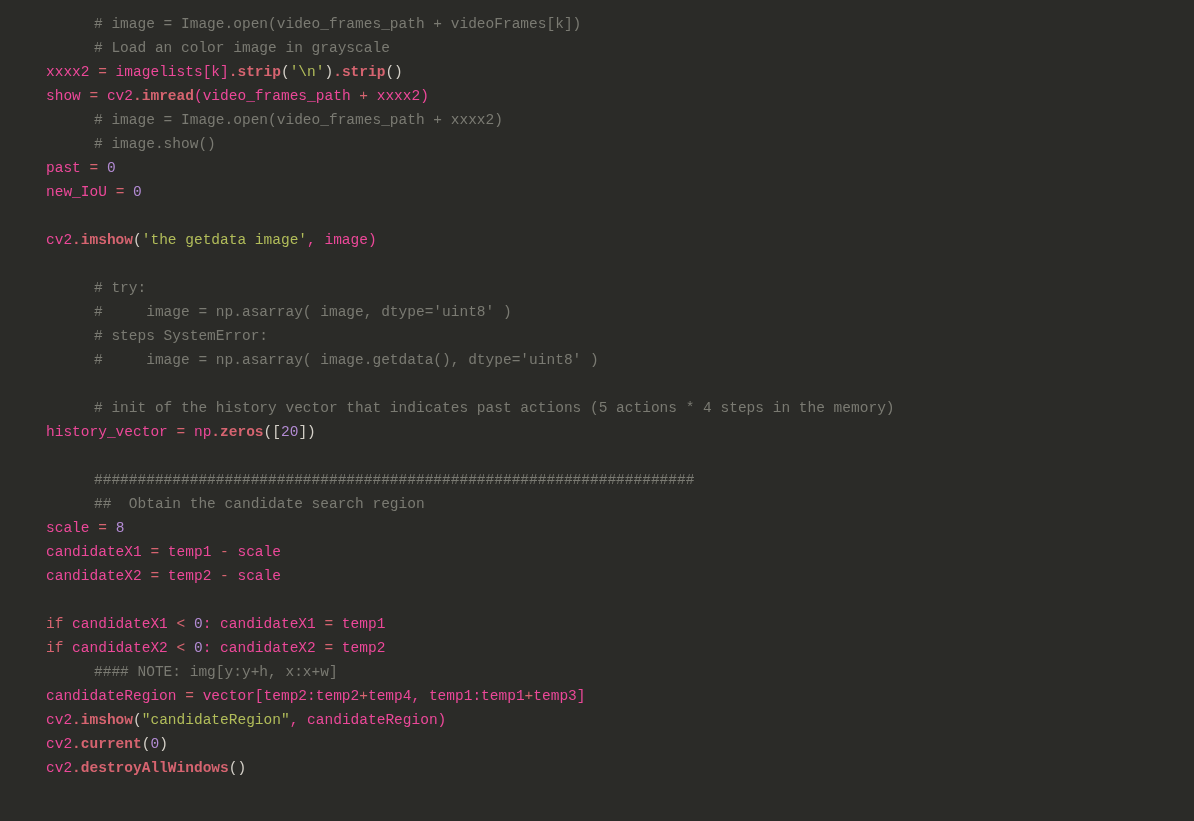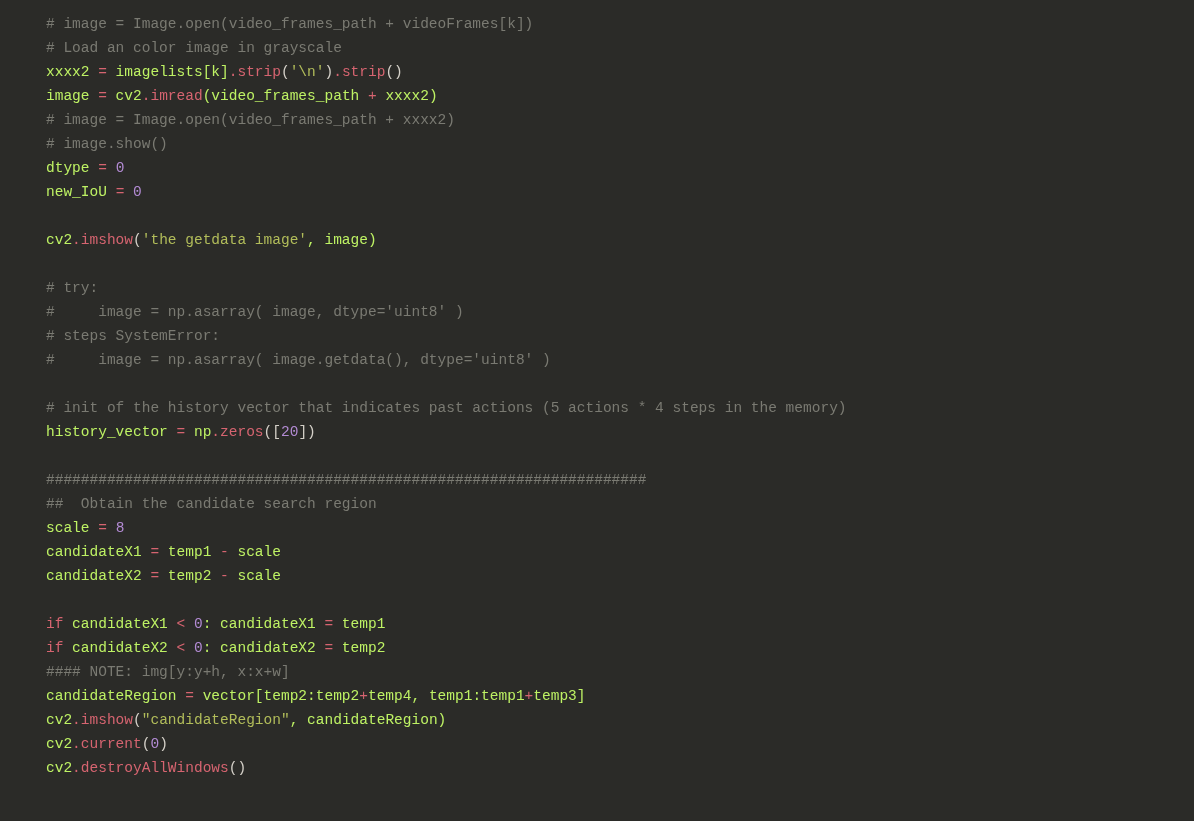--- a/index.html
+++ b/index.html
@@ -11,39 +11,39 @@
     line-height: 24px;
     color: #d4d0c8;
     overflow: hidden;
     width: 1194px;
     height: 821px;
   }
   .code-area {
     padding: 12px 0 0 46px;
     white-space: pre;
   }
-  .c-comment { color: #7a7a72; }
-  .c-ident   { color: #bef264; }
+  .c-comment { color: #7a7a72; margin-left: 48px; }
+  .c-ident   { color: #ec4899; }
   .c-keyword { color: #d66470; }
   .c-op      { color: #d66470; }
-  .c-attr    { color: #d66470; }
+  .c-attr    { color: #d66470; font-weight: bold; }
   .c-string  { color: #b2bd5a; }
   .c-num     { color: #b38bd4; }
   .c-punc    { color: #d4d0c8; }
 </style>
 </head>
 <body>
 
 <div class="code-area"><span><span class="c-comment"># image = Image.open(video_frames_path + videoFrames[k])</span></span>
 <span><span class="c-comment"># Load an color image in grayscale</span></span>
 <span><span class="c-ident">xxxx2 </span><span class="c-op">=</span><span class="c-ident"> imagelists[k]</span><span class="c-attr">.strip</span><span class="c-punc">(</span><span class="c-string">'\n'</span><span class="c-punc">)</span><span class="c-attr">.strip</span><span class="c-punc">()</span></span>
-<span><span class="c-ident">image </span><span class="c-op">=</span><span class="c-ident"> cv2</span><span class="c-attr">.imread</span><span class="c-ident">(video_frames_path </span><span class="c-op">+</span><span class="c-ident"> xxxx2)</span></span>
+<span><span class="c-ident">show </span><span class="c-op">=</span><span class="c-ident"> cv2</span><span class="c-attr">.imread</span><span class="c-ident">(video_frames_path </span><span class="c-op">+</span><span class="c-ident"> xxxx2)</span></span>
 <span><span class="c-comment"># image = Image.open(video_frames_path + xxxx2)</span></span>
 <span><span class="c-comment"># image.show()</span></span>
-<span><span class="c-ident">dtype </span><span class="c-op">=</span><span class="c-ident"> </span><span class="c-num">0</span></span>
+<span><span class="c-ident">past </span><span class="c-op">=</span><span class="c-ident"> </span><span class="c-num">0</span></span>
 <span><span class="c-ident">new_IoU </span><span class="c-op">=</span><span class="c-ident"> </span><span class="c-num">0</span></span>
 <span> </span>
 <span><span class="c-ident">cv2</span><span class="c-attr">.imshow</span><span class="c-punc">(</span><span class="c-string">'the getdata image'</span><span class="c-ident">, image)</span></span>
 <span> </span>
 <span><span class="c-comment"># try:</span></span>
 <span><span class="c-comment">#     image = np.asarray( image, dtype='uint8' )</span></span>
 <span><span class="c-comment"># steps SystemError:</span></span>
 <span><span class="c-comment">#     image = np.asarray( image.getdata(), dtype='uint8' )</span></span>
 <span> </span>
 <span><span class="c-comment"># init of the history vector that indicates past actions (5 actions * 4 steps in the memory)</span></span>

